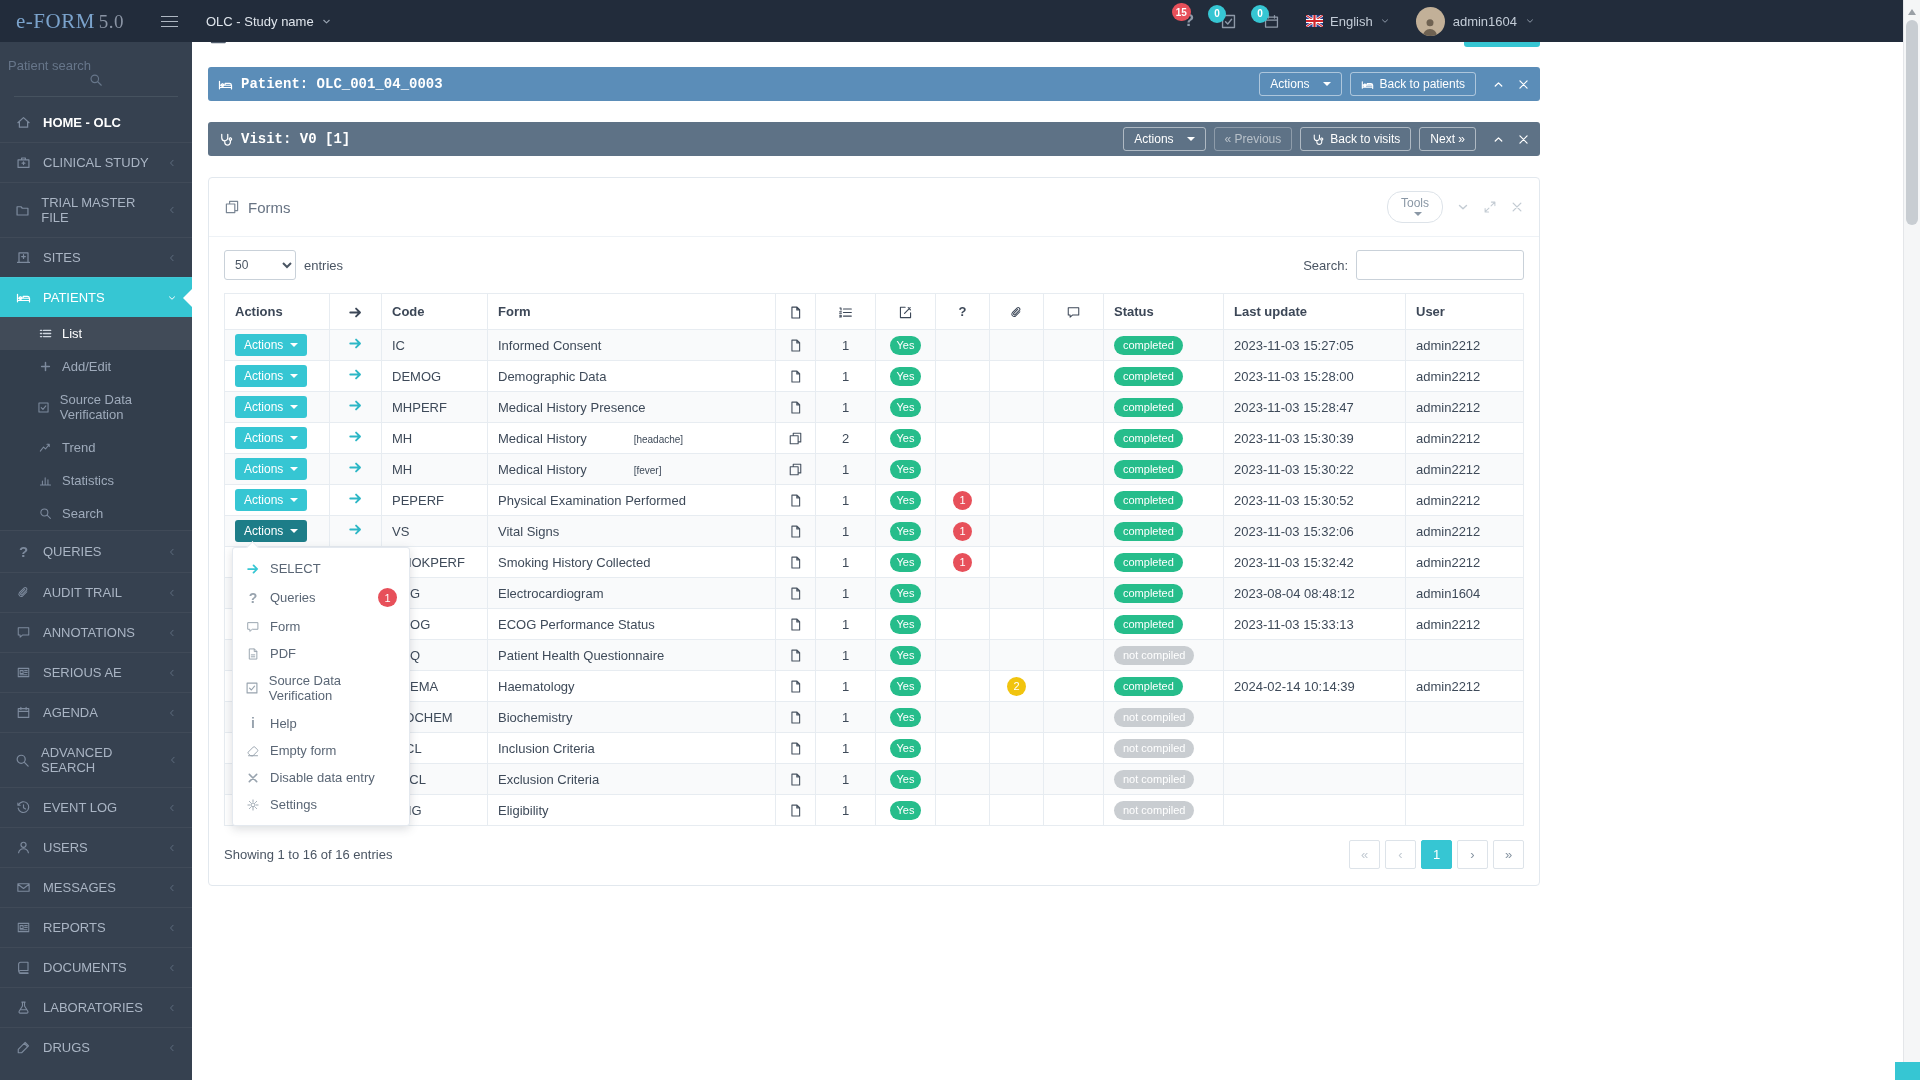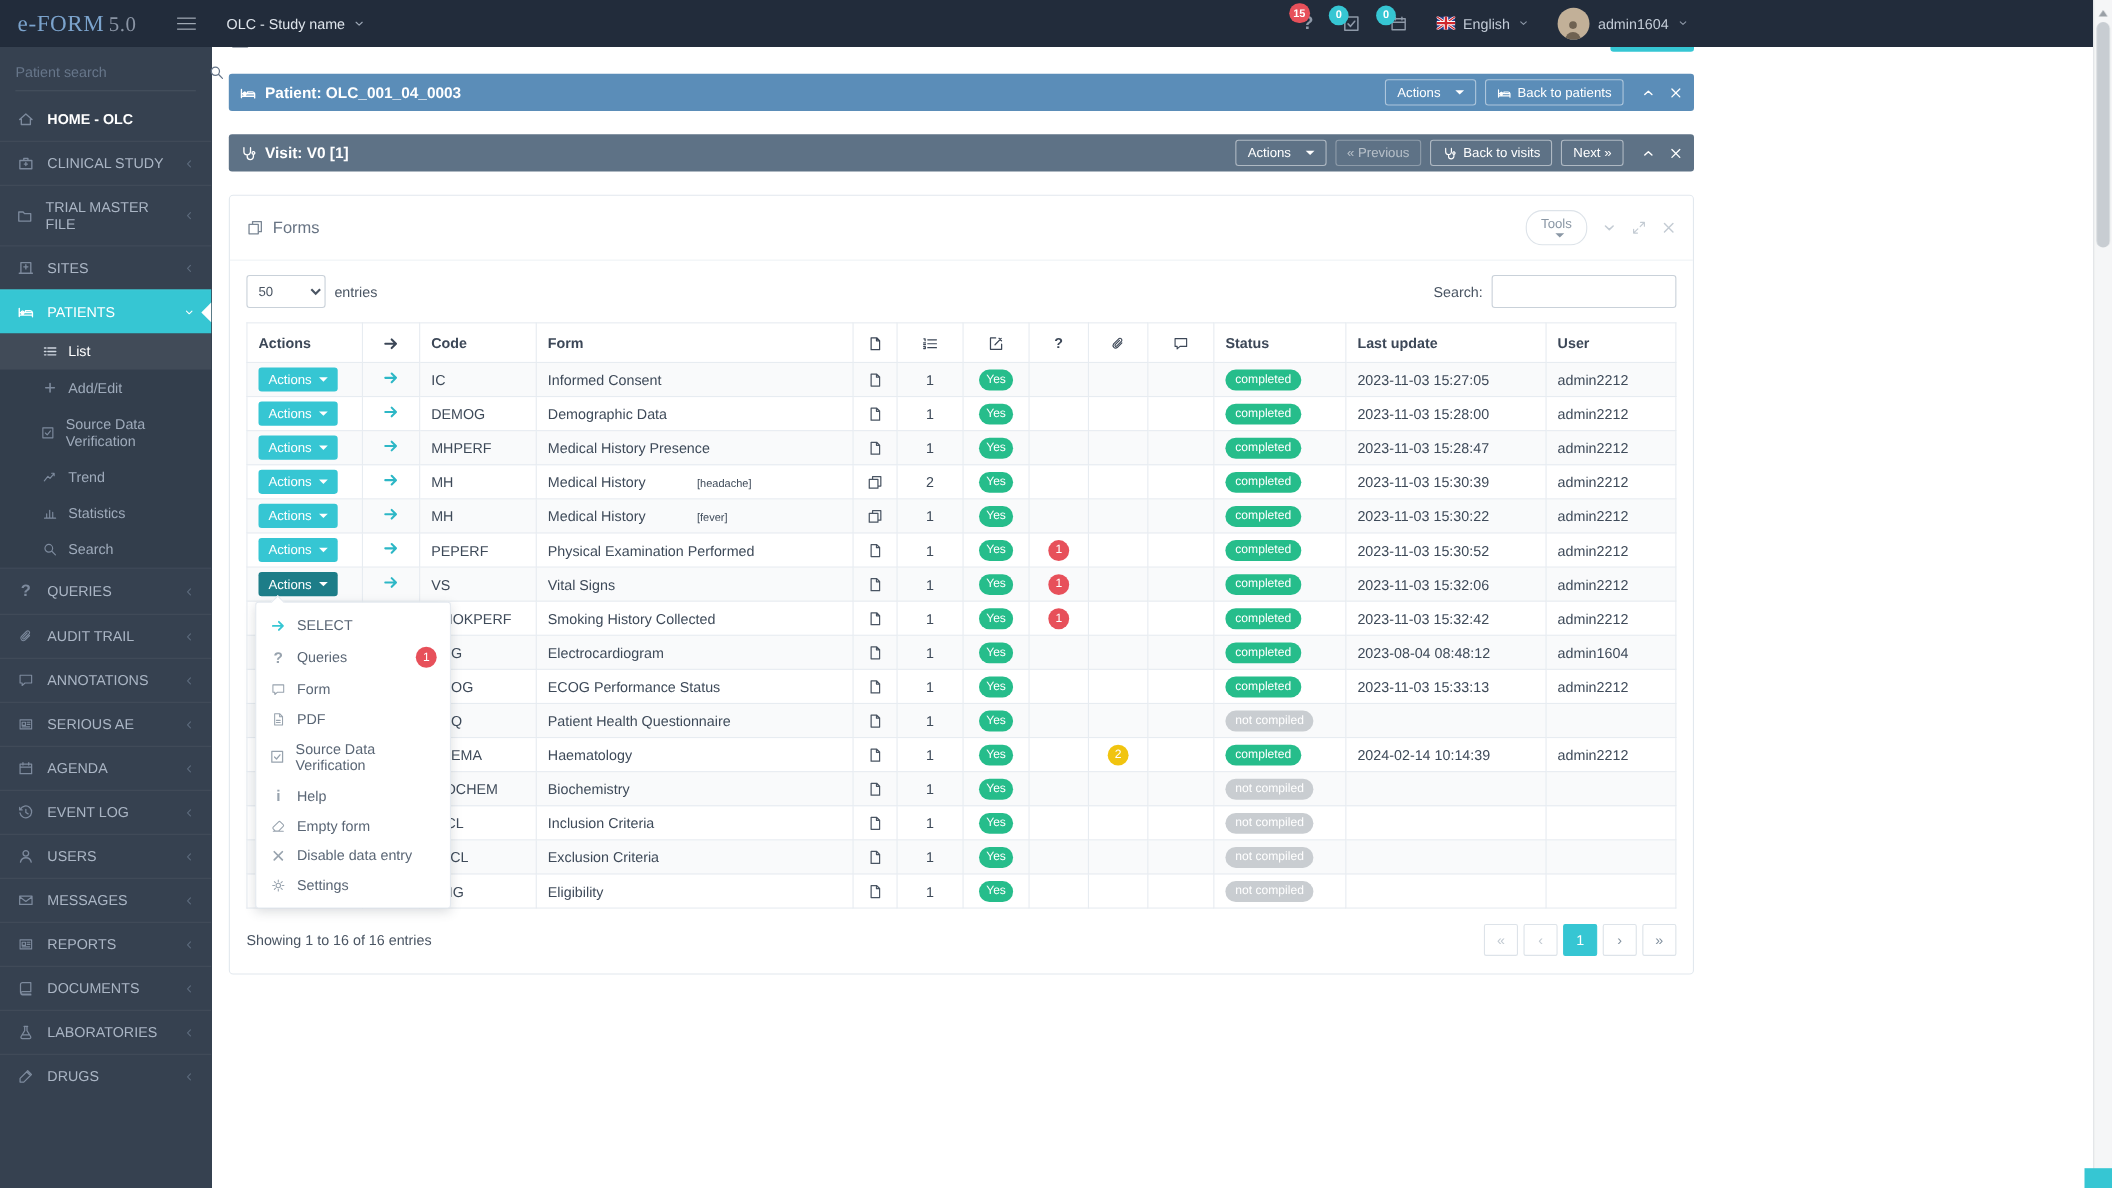--- a/index.html
+++ b/index.html
@@ -29,21 +29,21 @@
   .lang { display:flex; align-items:center; gap:7px; color:#c3ccd7; font-size:13px; cursor:pointer; }
   .userbox { display:flex; align-items:center; gap:8px; color:#c3ccd7; font-size:13px; cursor:pointer; }
   .avatar { width:29px; height:29px; border-radius:50%; background:#c2b098; display:flex;
     align-items:flex-end; justify-content:center; overflow:hidden; }
   .avatar svg { width:20px; height:20px; color:#6f6252; }
   .chev-sm { font-size:10px; color:#8e99a8; display:inline-flex; }
 
   
   .sidebar { position:fixed; top:42px; left:0; bottom:0; width:192px; background:#364150; z-index:20; }
   .side-search { margin:16px 14px 6px; border-bottom:1px solid #46525f; display:flex;
-    align-items:center; padding-bottom:9px; }
+    align-items:center; padding-bottom:9px;flex-direction:column; }
   .side-search input { flex:1; background:transparent; border:none; outline:none; color:#8c98a8;
     font-size:13px; font-family:inherit; }
   .side-search input::placeholder { color:#67768a; }
   .side-search .ico { color:#67768a; font-size:14px; }
   .s-item { position:relative; display:flex; align-items:center; gap:11px; padding:12px 12px 12px 15px;
     color:#aab5c4; font-size:13px; cursor:pointer; border-top:1px solid rgba(255,255,255,.05); }
   .s-item:first-child { border-top:none;align-items:center; }
   .s-item .ico { color:#7d8a9d; font-size:15px; width:17px; }
   .s-item .s-arrow { margin-left:auto; color:#5d6b7d; font-size:10px; }
   .s-item.bold { color:#fff; font-weight:bold; }
@@ -67,21 +67,21 @@
   .btn-teal { background:#36c6d3; color:#fff; border:none; border-radius:3px; font-size:12px;
     padding:6px 11px; cursor:pointer; display:inline-flex; align-items:center; font-family:inherit; }
   .caret { display:inline-block; width:0; height:0; border:4px solid transparent;
     border-top-color:currentColor; margin-left:7px; position:relative; top:2px; }
 
   .bar { height:34px; border-radius:3px; display:flex; align-items:center; padding:0 10px;
     color:#fff; margin-bottom:21px; }
   .bar.patient { background:#5b8db8; }
   .bar.visit { background:#5e7286; }
   .bar .ico { font-size:15px; margin-right:8px; }
-  .bar-title { font-size:14px; font-weight:bold; }
+  .bar-title { font-size:14px; font-weight:bold;font-family:Liberation Mono, monospace; }
   .bar-right { margin-left:auto; display:flex; align-items:center; gap:8px; }
   .bar-btn { display:inline-flex; align-items:center; background:transparent; color:#fff;
     border:1px solid rgba(255,255,255,.5); border-radius:3px; font-size:12px; padding:4px 10px;
     cursor:pointer; font-family:inherit; gap:6px; }
   .bar-btn .ico { font-size:13px; margin:0; }
   .bar-btn.dim { color:rgba(255,255,255,.55); border-color:rgba(255,255,255,.3); }
   .winctl { display:inline-flex; gap:12px; margin-left:8px; }
   .winctl .ico { font-size:13px; margin:0; cursor:pointer; }
 
   
@@ -413,20 +413,33 @@
           </svg>
         </span>
       </div>
       <div class="s-item">
         <span class="ico">
           <svg viewBox="0 0 16 16">
             <path d="M2.4 3.8h11.2v9.4H2.4z M2.4 6.8h11.2 M5.2 2.4v2.4 M10.8 2.4v2.4" fill="none" stroke="currentColor" stroke-width="1.2" stroke-linecap="round" stroke-linejoin="round"></path>
           </svg>
         </span>
         <span>AGENDA</span>
+        <span class="ico s-arrow">
+          <svg viewBox="0 0 16 16">
+            <path d="M9.8 3.6 5.6 8l4.2 4.4" fill="none" stroke="currentColor" stroke-width="1.6" stroke-linecap="round" stroke-linejoin="round"></path>
+          </svg>
+        </span>
+      </div>
+      <div class="s-item">
+        <span class="ico">
+          <svg viewBox="0 0 16 16">
+            <path d="M6.6 2.4a4.3 4.3 0 1 0 0 8.6 4.3 4.3 0 0 0 0-8.6z M10.3 10.3 14 14" fill="none" stroke="currentColor" stroke-width="1.3" stroke-linecap="round" stroke-linejoin="round"></path>
+          </svg>
+        </span>
+        <span>ADVANCED SEARCH</span>
         <span class="ico s-arrow">
           <svg viewBox="0 0 16 16">
             <path d="M9.8 3.6 5.6 8l4.2 4.4" fill="none" stroke="currentColor" stroke-width="1.6" stroke-linecap="round" stroke-linejoin="round"></path>
           </svg>
         </span>
       </div>
       <div class="s-item">
         <span class="ico">
           <svg viewBox="0 0 16 16">
             <path d="M8 5v3.2l2.2 1.3 M2.7 5.2A5.7 5.7 0 1 1 2.3 8.6 M2 3.2v2.4h2.4" fill="none" stroke="currentColor" stroke-width="1.2" stroke-linecap="round" stroke-linejoin="round"></path>

